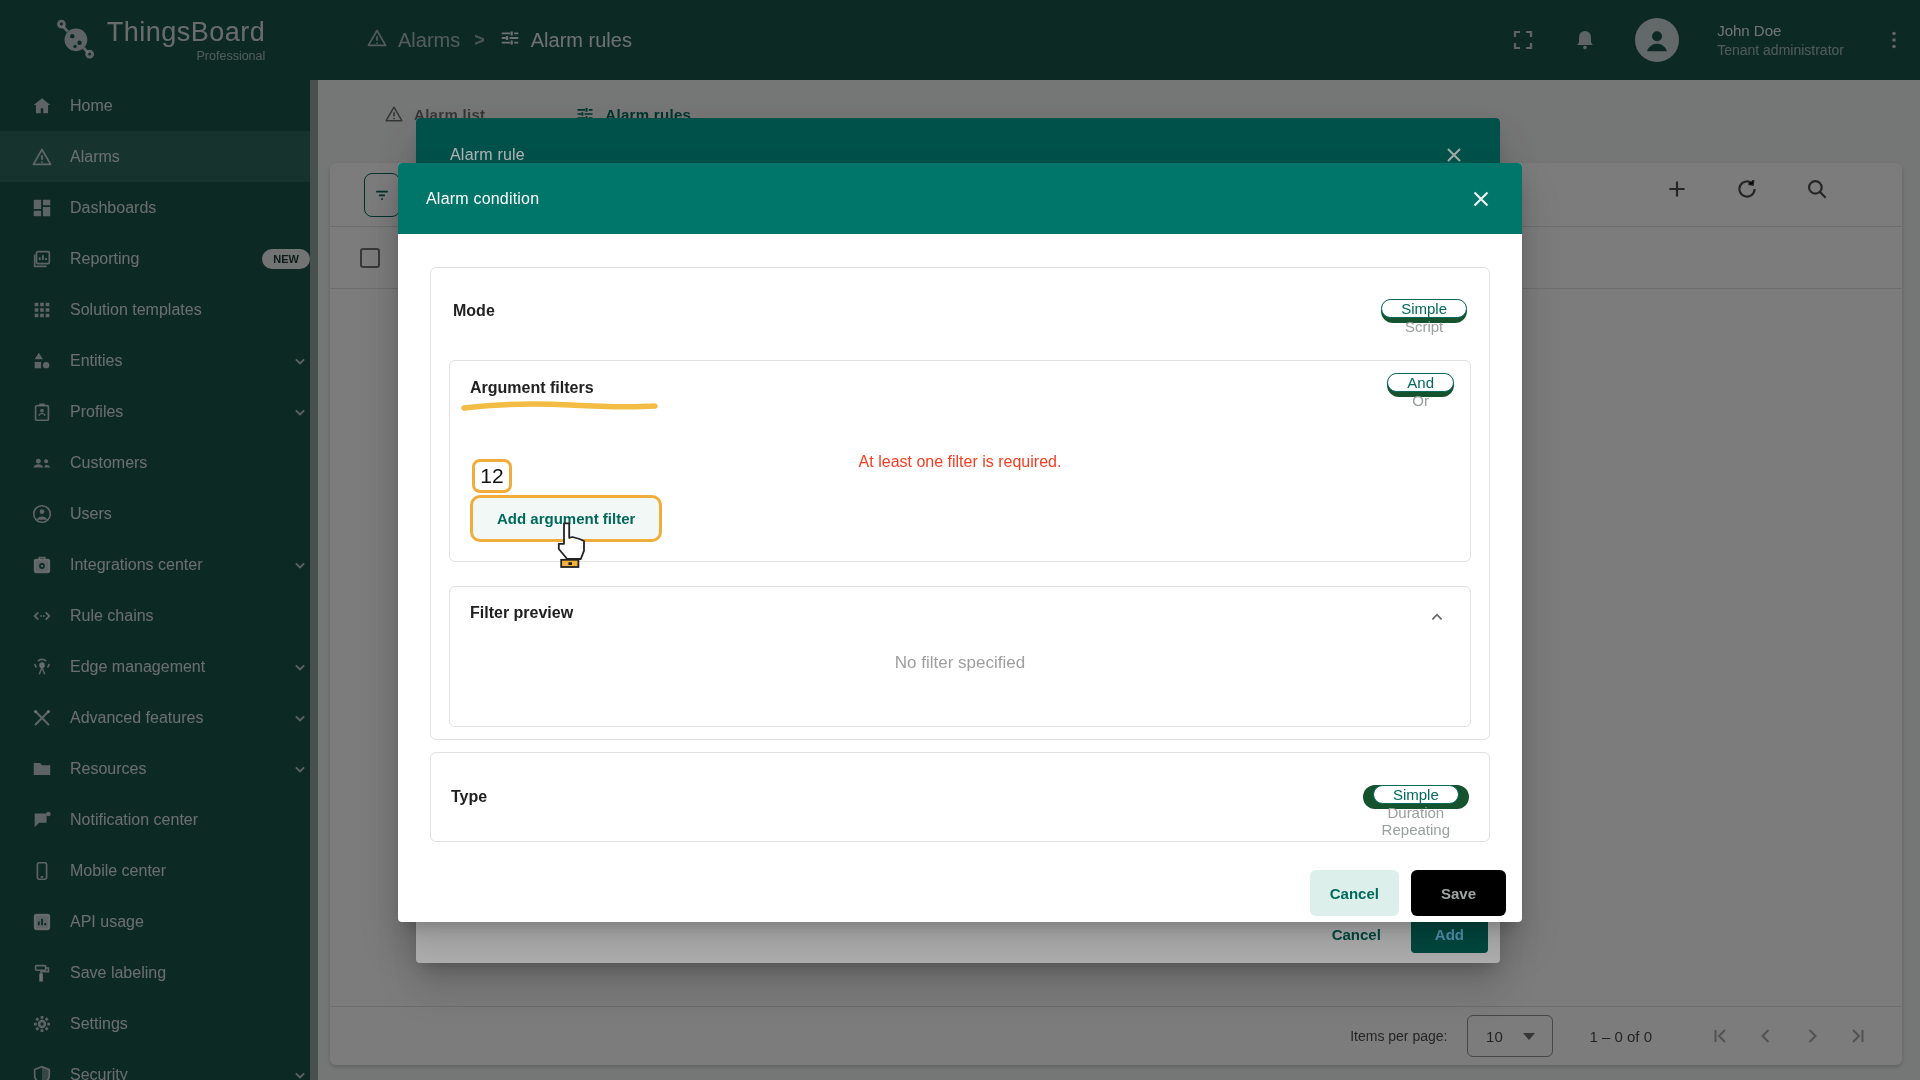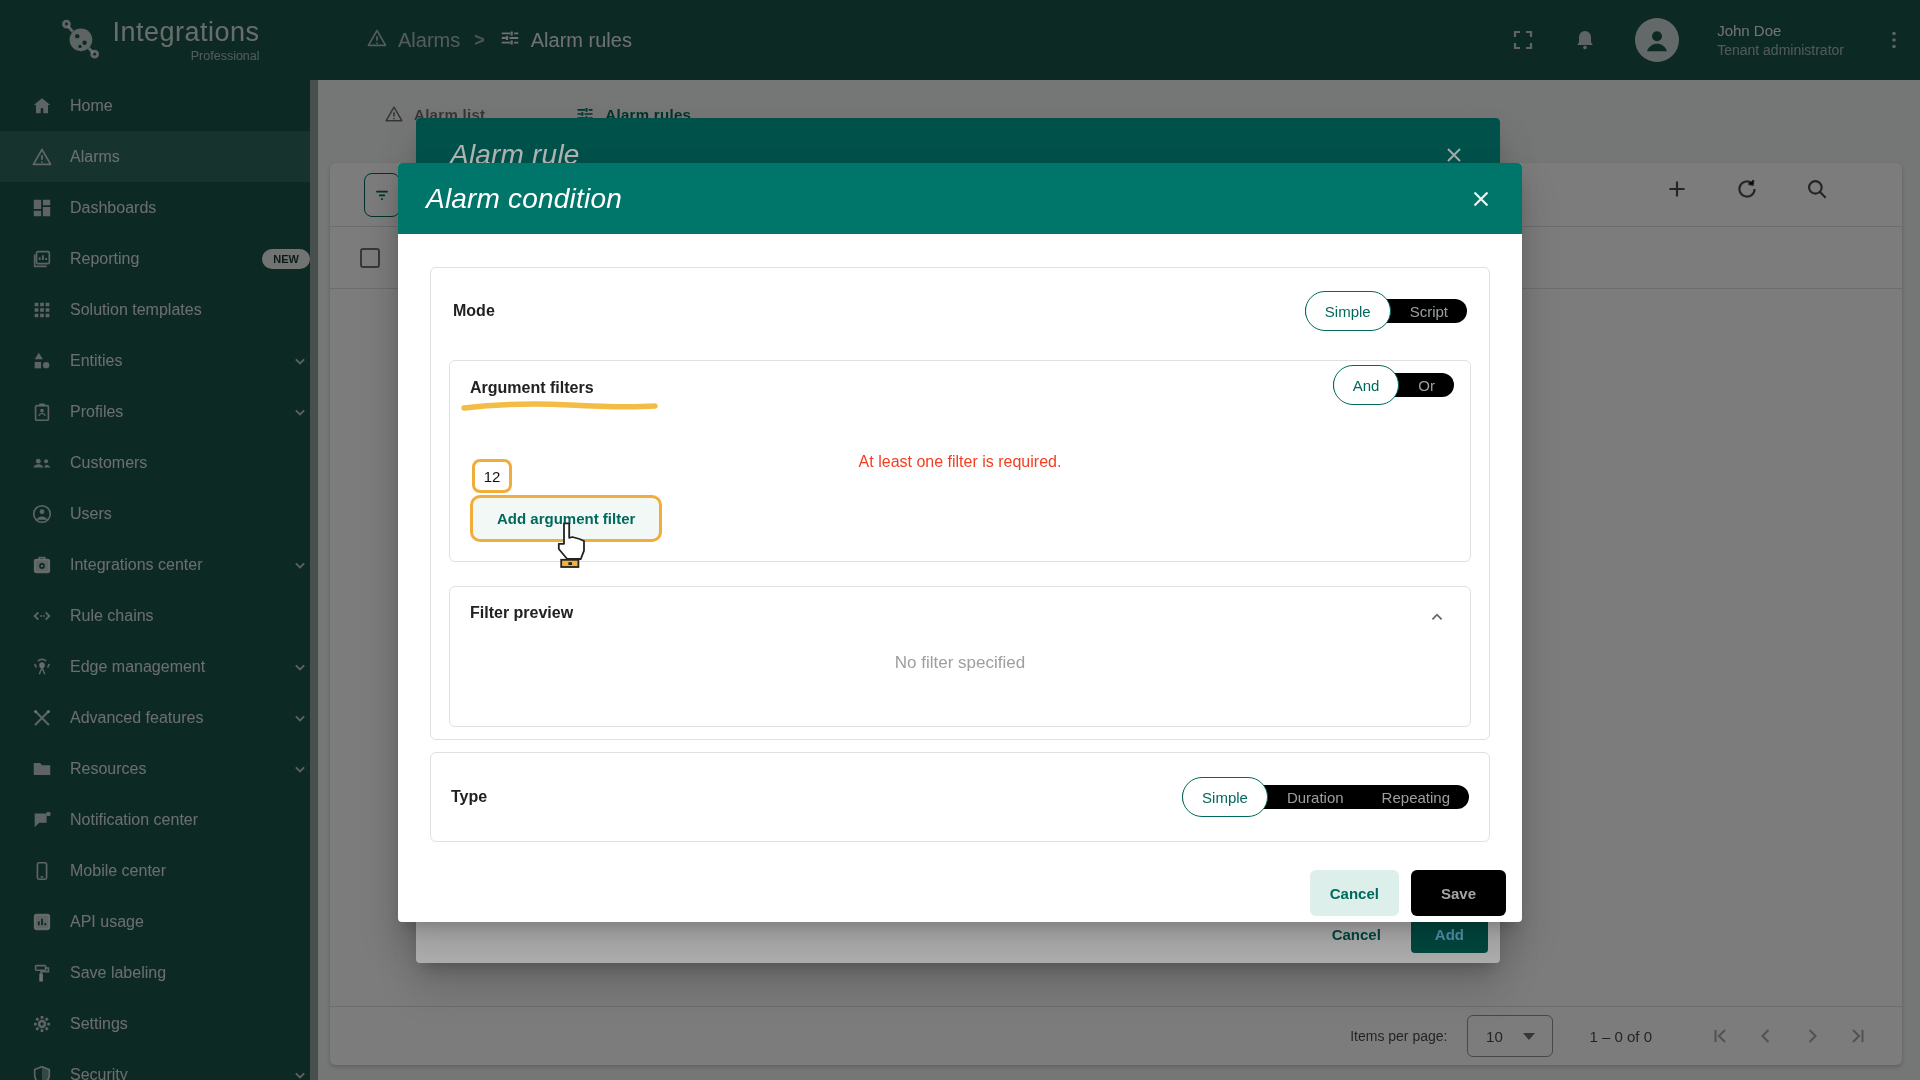--- a/index.html
+++ b/index.html
@@ -54,33 +54,33 @@
   #backdrop1 { z-index:2; }
   #backdrop2 { z-index:4; }
 
   
   .dialog { position:absolute; background:#fff; border-radius:4px; box-shadow:0 11px 15px -7px rgba(0,0,0,.2), 0 24px 38px 3px rgba(0,0,0,.14); overflow:visible; }
   #alarm-rule-dialog { left:416px; top:118px; width:1084px; height:845px; z-index:3; }
   #alarm-condition-dialog { left:398px; top:163px; width:1124px; height:759px; z-index:5; }
   .dialog-header { background:#00756a; color:#fff; display:flex; align-items:center; padding:0 28px; border-radius:4px 4px 0 0; }
   #alarm-rule-dialog .dialog-header { height:74px; padding:0 34px; }
   #alarm-condition-dialog .dialog-header { height:71px; }
-  .dialog-title { font-size:28px; font-weight:500; letter-spacing:.2px;font-style:italic; }
+  .dialog-title { font-size:16px; font-weight:500; letter-spacing:.2px; }
   .dialog-close { margin-left:auto; color:rgba(255,255,255,.92); display:flex; cursor:pointer; }
   .ar-footer { position:absolute; right:12px; bottom:10px; display:flex; align-items:center; gap:14px; }
   .btn-text-teal { color:#00695c; font-size:15px; font-weight:700; padding:10px 16px; cursor:pointer; }
   .btn-filled-teal { background:#00695c; color:#7dd3fc; font-size:15px; font-weight:600; border-radius:4px; padding:0 24px; height:38px; display:flex; align-items:center; cursor:pointer; }
 
   .ac-body { padding:0 32px; }
   .card { border:1px solid #e0e0e0; border-radius:6px; background:#fff; }
   #main-card { margin-top:33px; padding:10px 18px 12px; }
   .mode-row { height:66px; display:flex; align-items:center; justify-content:space-between; padding:0 4px; }
   .section-label { font-size:16px; font-weight:700; color:#212121; }
 
-  .toggle-group { background:#000000; border-radius:20px; height:24px; display:inline-flex; align-items:center; }
+  .toggle-group { background:#14532d; border-radius:20px; height:24px; display:inline-flex; align-items:center;flex-direction:column; }
   .toggle-opt { height:40px; display:flex; align-items:center; padding:0 19px; font-size:15px; font-weight:500; color:#9aa09e; border-radius:20px; cursor:pointer; }
   .toggle-opt.selected { background:#fff; border:1px solid #00695c; color:#00695c; }
 
   #arg-card { margin-top:16px; height:202px; position:relative; }
   .arg-title { position:absolute; left:20px; top:18px; }
   .arg-toggle { position:absolute; right:16px; top:12px; }
   .error-msg { position:absolute; left:0; right:0; top:92px; text-align:center; color:#f43d20; font-size:16px; }
   .add-filter-btn { position:absolute; left:20px; top:134px; height:47px; padding:0 24px; display:flex; align-items:center;
       background:#f2f8f6; border:3px solid #f0ad3c; border-radius:10px; color:#00695c; font-size:15px; font-weight:700; cursor:pointer; z-index:6; }
 
@@ -90,21 +90,21 @@
   .preview-empty { position:absolute; left:0; right:0; top:66px; text-align:center; color:#9e9e9e; font-size:17px; }
 
   #type-card { margin-top:12px; height:90px; display:flex; align-items:center; justify-content:space-between; padding:8px 20px; }
 
   .ac-footer { display:flex; justify-content:flex-end; gap:12px; margin-top:28px; padding-right:16px; }
   .btn-cancel { background:#ddefeb; color:#00695c; font-weight:700; font-size:15px; border-radius:6px; padding:0 20px; height:46px; display:flex; align-items:center; cursor:pointer; }
   .btn-save { background:#000000; color:#a1a7a5; font-weight:700; font-size:15px; border-radius:6px; padding:0 30px; height:46px; display:flex; align-items:center; }
 
   
   .ann-badge { position:absolute; left:22px; top:98px; width:40px; height:34px; background:#fff; border:3px solid #f0ad3c; border-radius:8px;
-      display:flex; align-items:center; justify-content:center; font-size:15px; color:#111; z-index:7; }
+      display:flex; align-items:center; justify-content:center; font-size:21px; color:#111; z-index:7; }
   .ann-underline { position:absolute; left:10px; top:38px; z-index:7; pointer-events:none; }
   .ann-cursor { position:absolute; left:100px; top:160px; z-index:8; pointer-events:none; }
 </style>
 </head>
 <body>
 
 <div id="screen">
 
   <header class="topbar">
     <div class="logo-wrap">
@@ -113,21 +113,21 @@
           <circle cx="12.5" cy="13" r="6.2" fill="rgba(255,255,255,.72)" stroke="none"></circle>
           <circle cx="10.5" cy="11" r="1.2" fill="#1d554a" stroke="none"></circle>
           <circle cx="14.5" cy="14.6" r="1.2" fill="#1d554a" stroke="none"></circle>
           <circle cx="12" cy="16.6" r="0.9" fill="#1d554a" stroke="none"></circle>
           <path d="M8 8.5 5.5 5.5 M16.8 17.5l2.3 2.6"></path>
           <circle cx="4.6" cy="4.4" r="1.6"></circle>
           <circle cx="20" cy="20.8" r="1.6"></circle>
         </svg>
       </span>
       <span class="logo-text">
-        <span class="logo-title">Integrations</span>
+        <span class="logo-title">ThingsBoard</span>
         <span class="logo-sub">Professional</span>
       </span>
     </div>
     <nav class="breadcrumb">
       <span class="crumb">
         <span>
           <svg width="22" height="22" viewBox="0 0 24 24" fill="none" stroke="currentColor" stroke-width="1.8" stroke-linejoin="round">
             <path d="M12 3.8 2.6 20h18.8z"></path>
               <path d="M12 10v5M12 16.8v1.6" stroke-width="2"></path>
           </svg>

